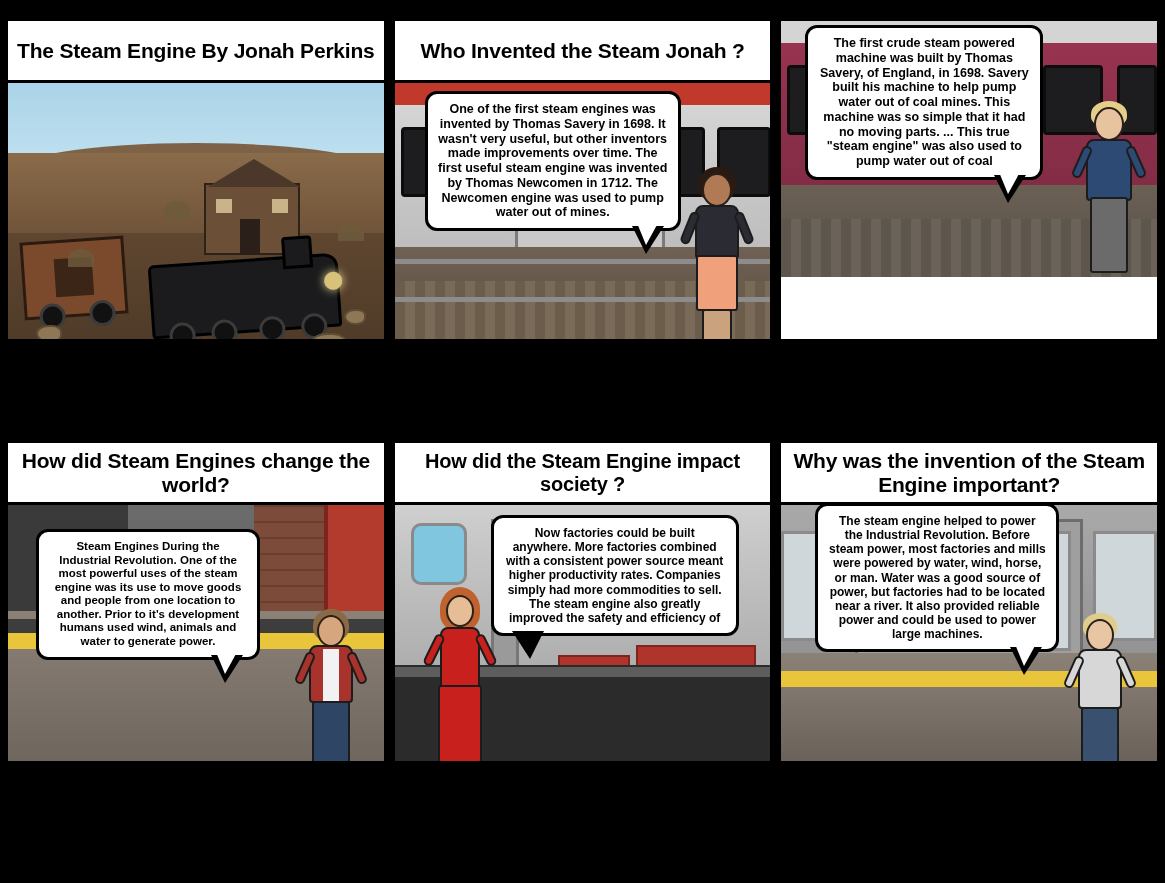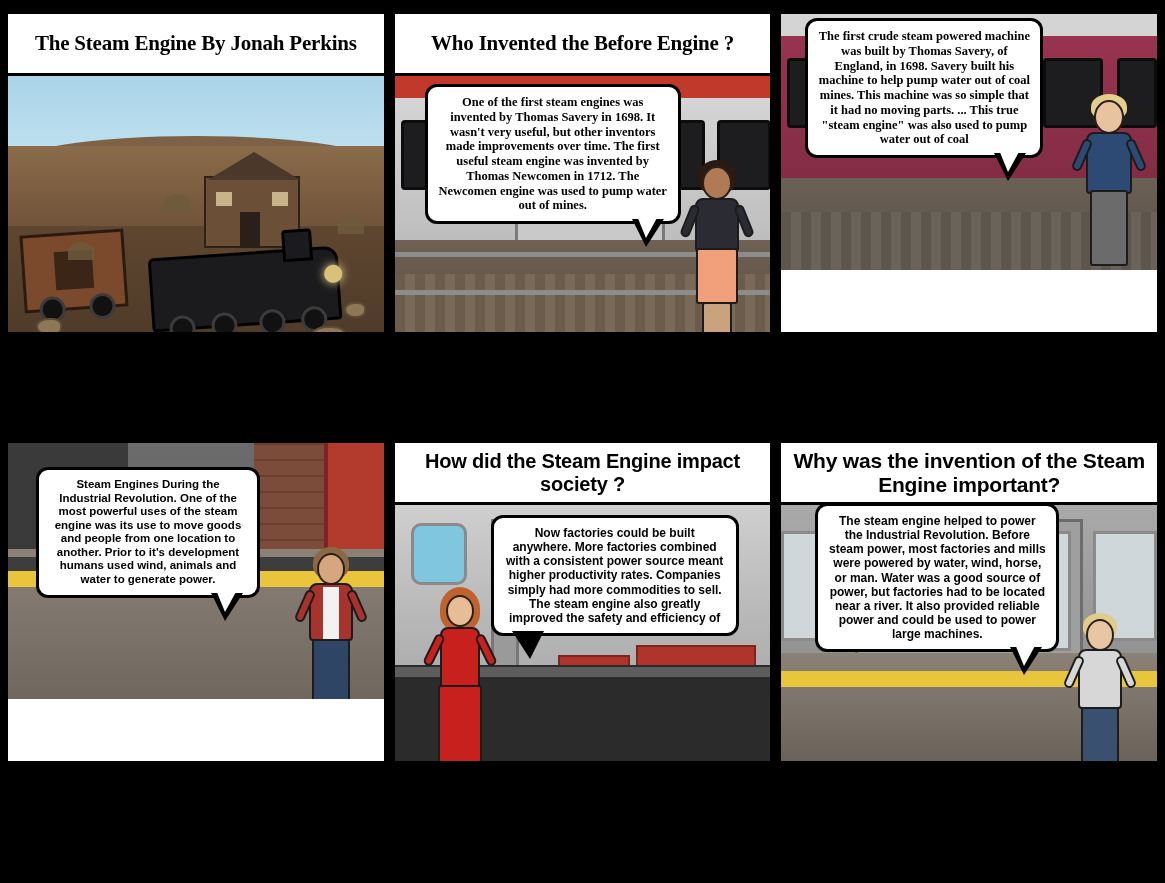--- a/index.html
+++ b/index.html
@@ -16,21 +16,21 @@
     overflow: hidden;
   }
   .row {
     position: absolute;
     left: 0;
     width: 1165px;
     display: flex;
     gap: 5px;
     padding: 0 5px;
   }
-  .row-1 { top: 11px; font-family: Liberation Serif, serif; }
+  .row-1 { top: 18px; }
   .row-2 { top: 440px; }
 
   .cell {
     position: relative;
     width: 383px;
     background: #ffffff;
     border: 3px solid #000000;
     overflow: hidden;
   }
   .cell-title {
@@ -211,21 +211,21 @@
         <div class="rock" style="left:28px; top:242px; width:26px; height:18px;"></div>
         <div class="rock" style="left:300px; top:250px; width:40px; height:30px;"></div>
         <div class="rock" style="left:336px; top:226px; width:22px; height:16px;"></div>
         <div class="bush" style="left:60px; top:166px;"></div>
         <div class="bush" style="left:330px; top:140px;"></div>
         <div class="bush" style="left:156px; top:118px;"></div>
       </div>
     </div>
 
     <div class="cell">
-      <div class="cell-title">Who Invented the Before Engine ?</div>
+      <div class="cell-title">Who Invented the Steam Jonah ?</div>
       <div class="scene">
         <div class="tr-sky"></div>
         <div class="tr-body" style="background:linear-gradient(#d8d8d8,#b8b8b8);">
           <div class="tr-red"></div>
           <div class="tr-win" style="left:6px; width:70px;"></div>
           <div class="tr-win" style="left:92px; width:70px;"></div>
           <div class="tr-win" style="left:250px; width:60px;"></div>
           <div class="tr-win" style="left:322px; width:54px;"></div>
           <div style="position:absolute; left:120px; top:128px; width:150px; height:66px; background:#c9c9c9; border:3px solid #7a7a7a;"></div>
         </div>
@@ -285,20 +285,21 @@
           <span class="tail tail-br"></span>
         </div>
       </div>
     </div>
 
   </div>
 
   <div class="row row-2">
 
     <div class="cell">
+      <div class="cell-title">How did Steam Engines change the world?</div>
       <div class="scene">
         <div class="sub-bg"></div>
         <div class="sub-wall"></div>
         <div class="brick"></div>
         <div style="position:absolute; right:0; top:0; width:60px; height:100%; background:#b23b2e; border-left:4px solid #7c241d;"></div>
         <div style="position:absolute; left:0; top:0; width:120px; height:150px; background:#3a3a3a;"></div>
         <div class="sub-floor"></div>
         <div class="yellow-line"></div>
         <div style="position:absolute; left:0; bottom:128px; width:100%; height:14px; background:#3d3d3d;"></div>
 

